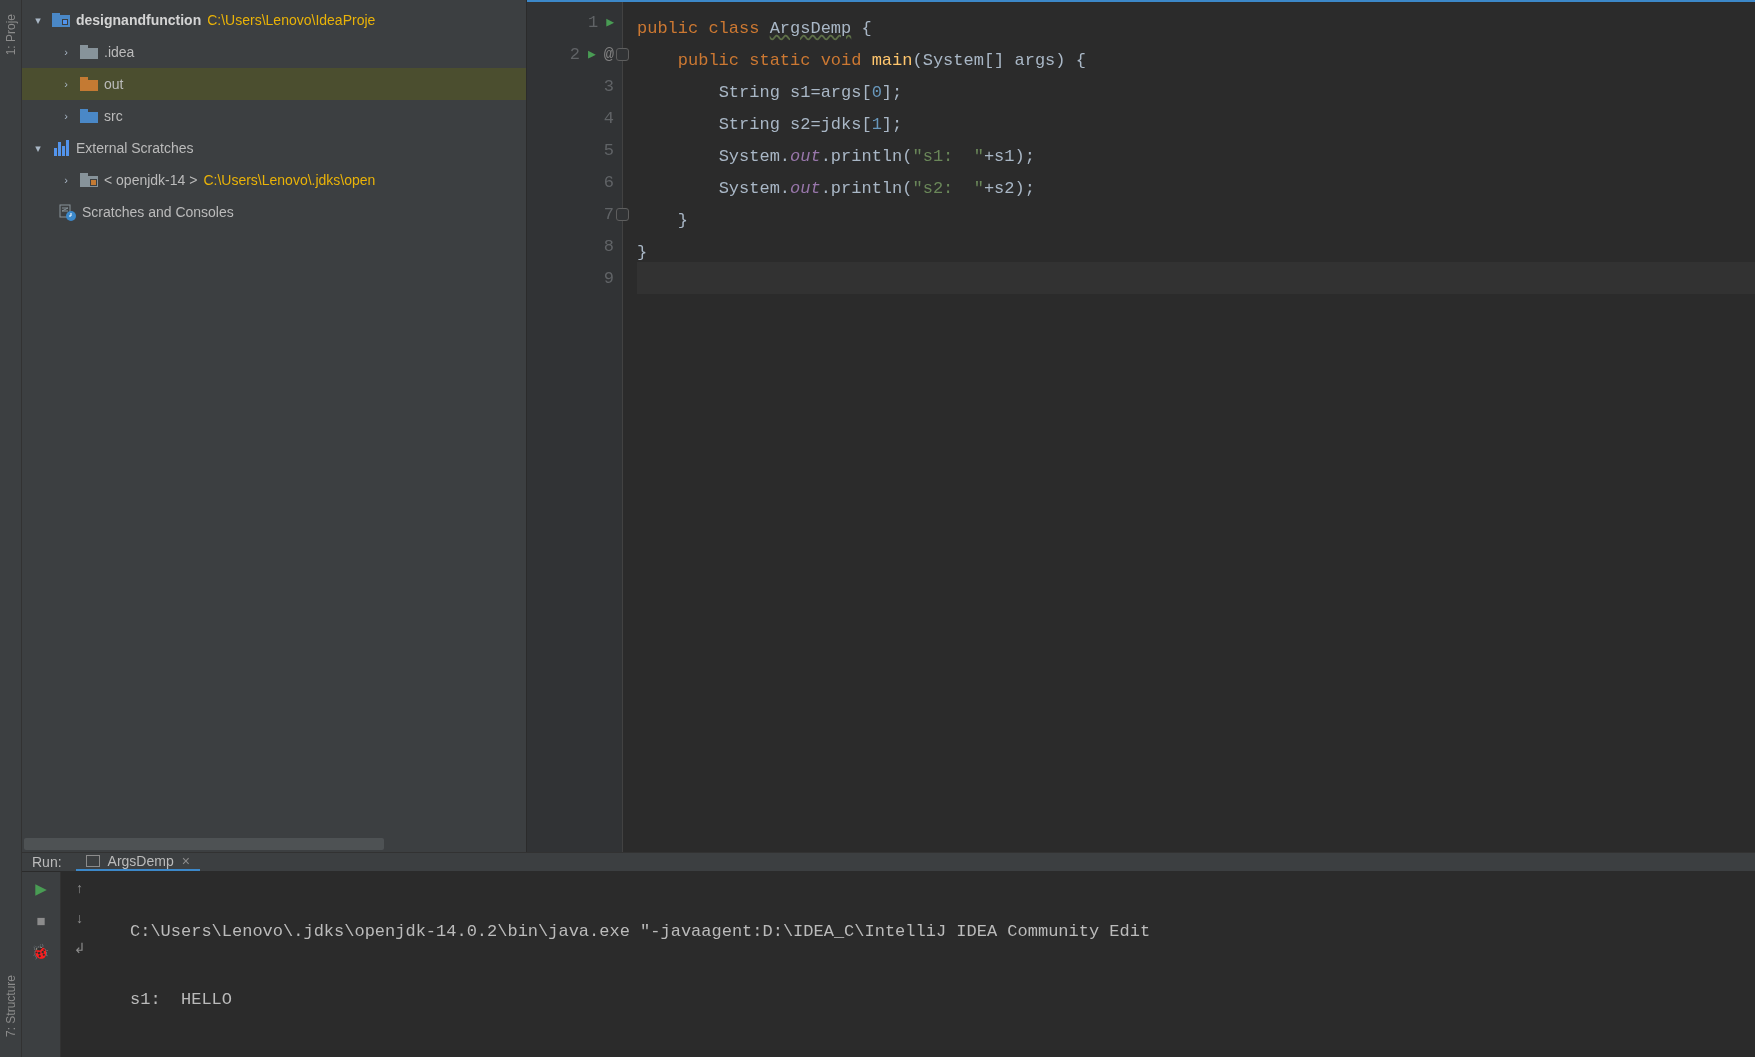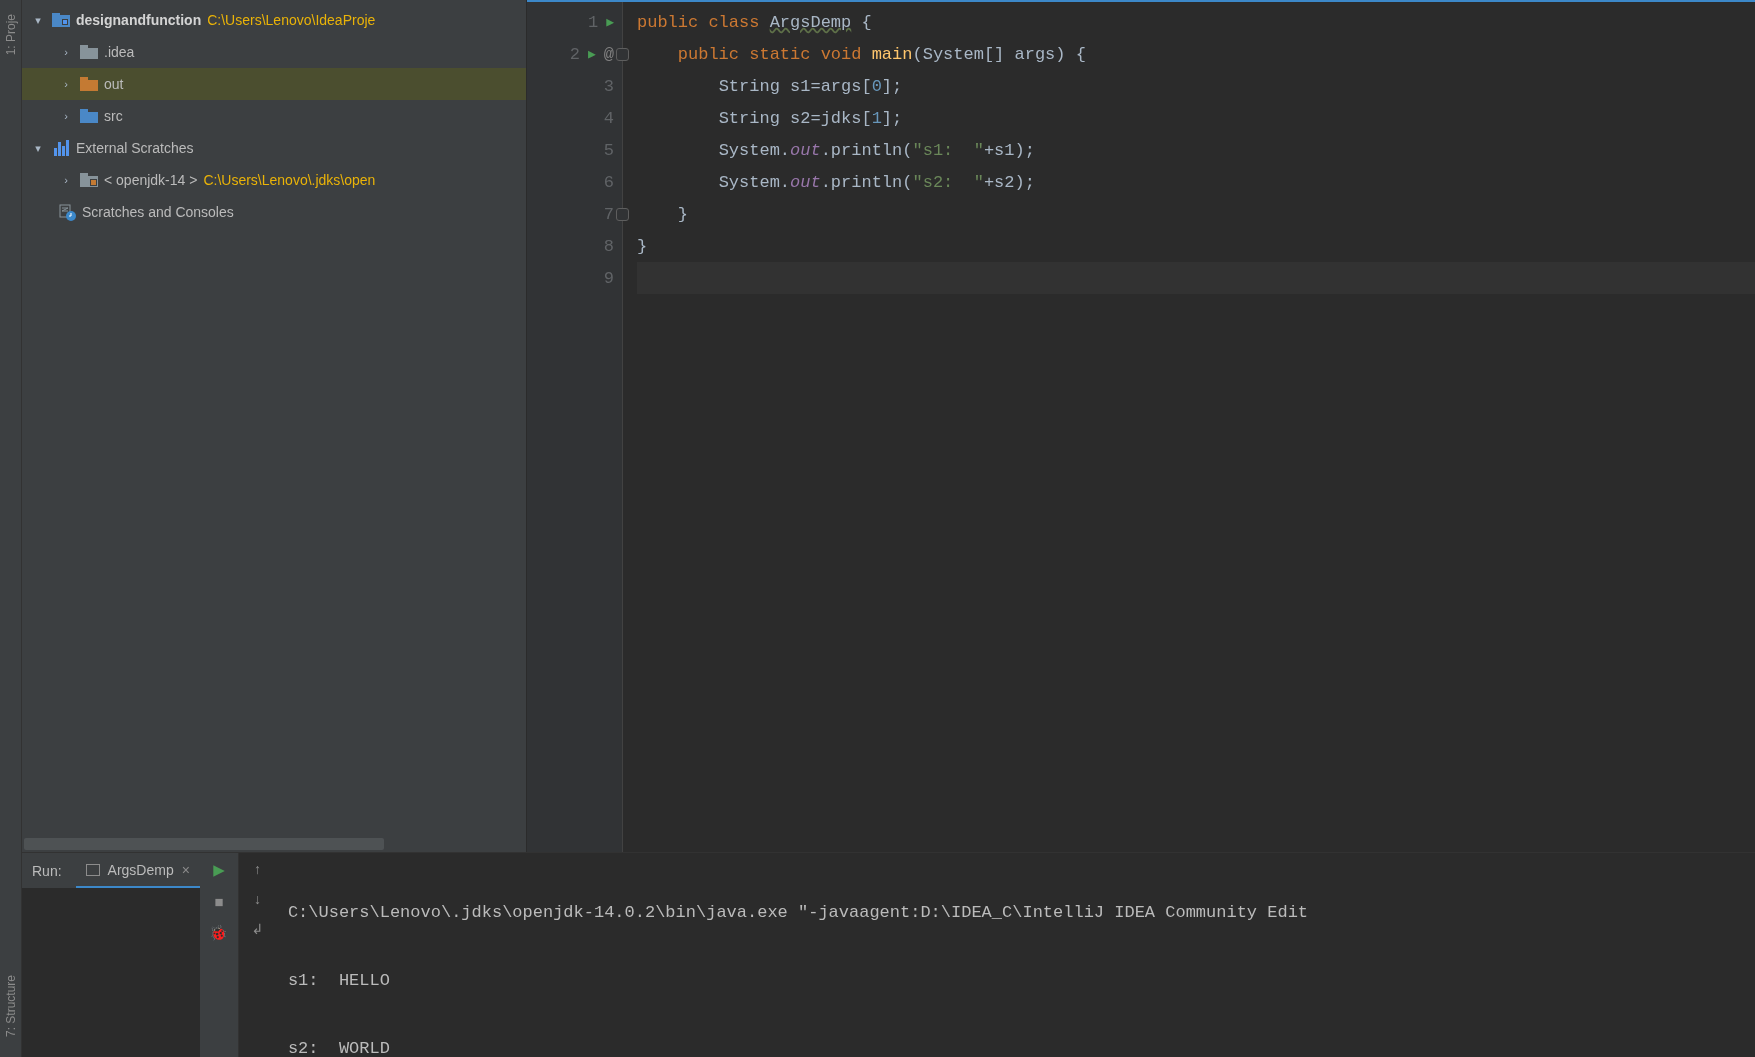--- a/index.html
+++ b/index.html
@@ -117,39 +117,39 @@
   background: #313335;
   border-radius: 3px;
 }
 .code-area {
   flex: 1;
   padding: 4px 0 0 14px;
 }
 .code-line {
   height: 32px;
   display: flex;
-  align-items: center;
+  align-items: flex-end;
   white-space: pre;
 }
 .code-line.current { background: #323232; }
 .kw { color: #cc7832; }
 .cls { color: #a9b7c6; }
 .fn { color: #ffc66d; }
 .warn { text-decoration: underline wavy #5e7048; }
 .str { color: #6a8759; }
 .num { color: #6897bb; }
 .field { color: #9876aa; font-style: italic; }
 .punct { color: #a9b7c6; }
 
 .run-panel {
   height: 205px;
   background: #2b2b2b;
   border-top: 1px solid #323232;
   display: flex;
-  flex-direction: row;
+  flex-direction: column;
 }
 .run-header {
   height: 36px;
   background: #3c3f41;
   display: flex;
   align-items: center;
   padding-left: 10px;
   gap: 14px;
   border-bottom: 1px solid #2b2b2b;
 }
@@ -191,21 +191,21 @@
   color: #8c8c8c;
 }
 .console {
   flex: 1;
   font-family: Consolas, "Courier New", monospace;
   font-size: 17px;
   color: #bbbbbb;
   padding: 6px 12px;
   white-space: pre;
 }
-.console-line { height: 30px; display: flex; align-items: center; }
+.console-line { height: 30px; display: flex; align-items: center; margin-left: 20px; }
 .ext-lib-icon { display:inline-flex; gap:1px; align-items:flex-end; height:16px;}
 .ext-lib-icon span{ width:3px; background:#5394ec;}
 </style>
 </head>
 <body>
 
 <div class="left-toolbar">
   <div class="left-toolbar-label">1: Proje</div>
   <div style="flex:1"></div>
   <div class="left-toolbar-label" style="margin-bottom:20px;">7: Structure</div>

